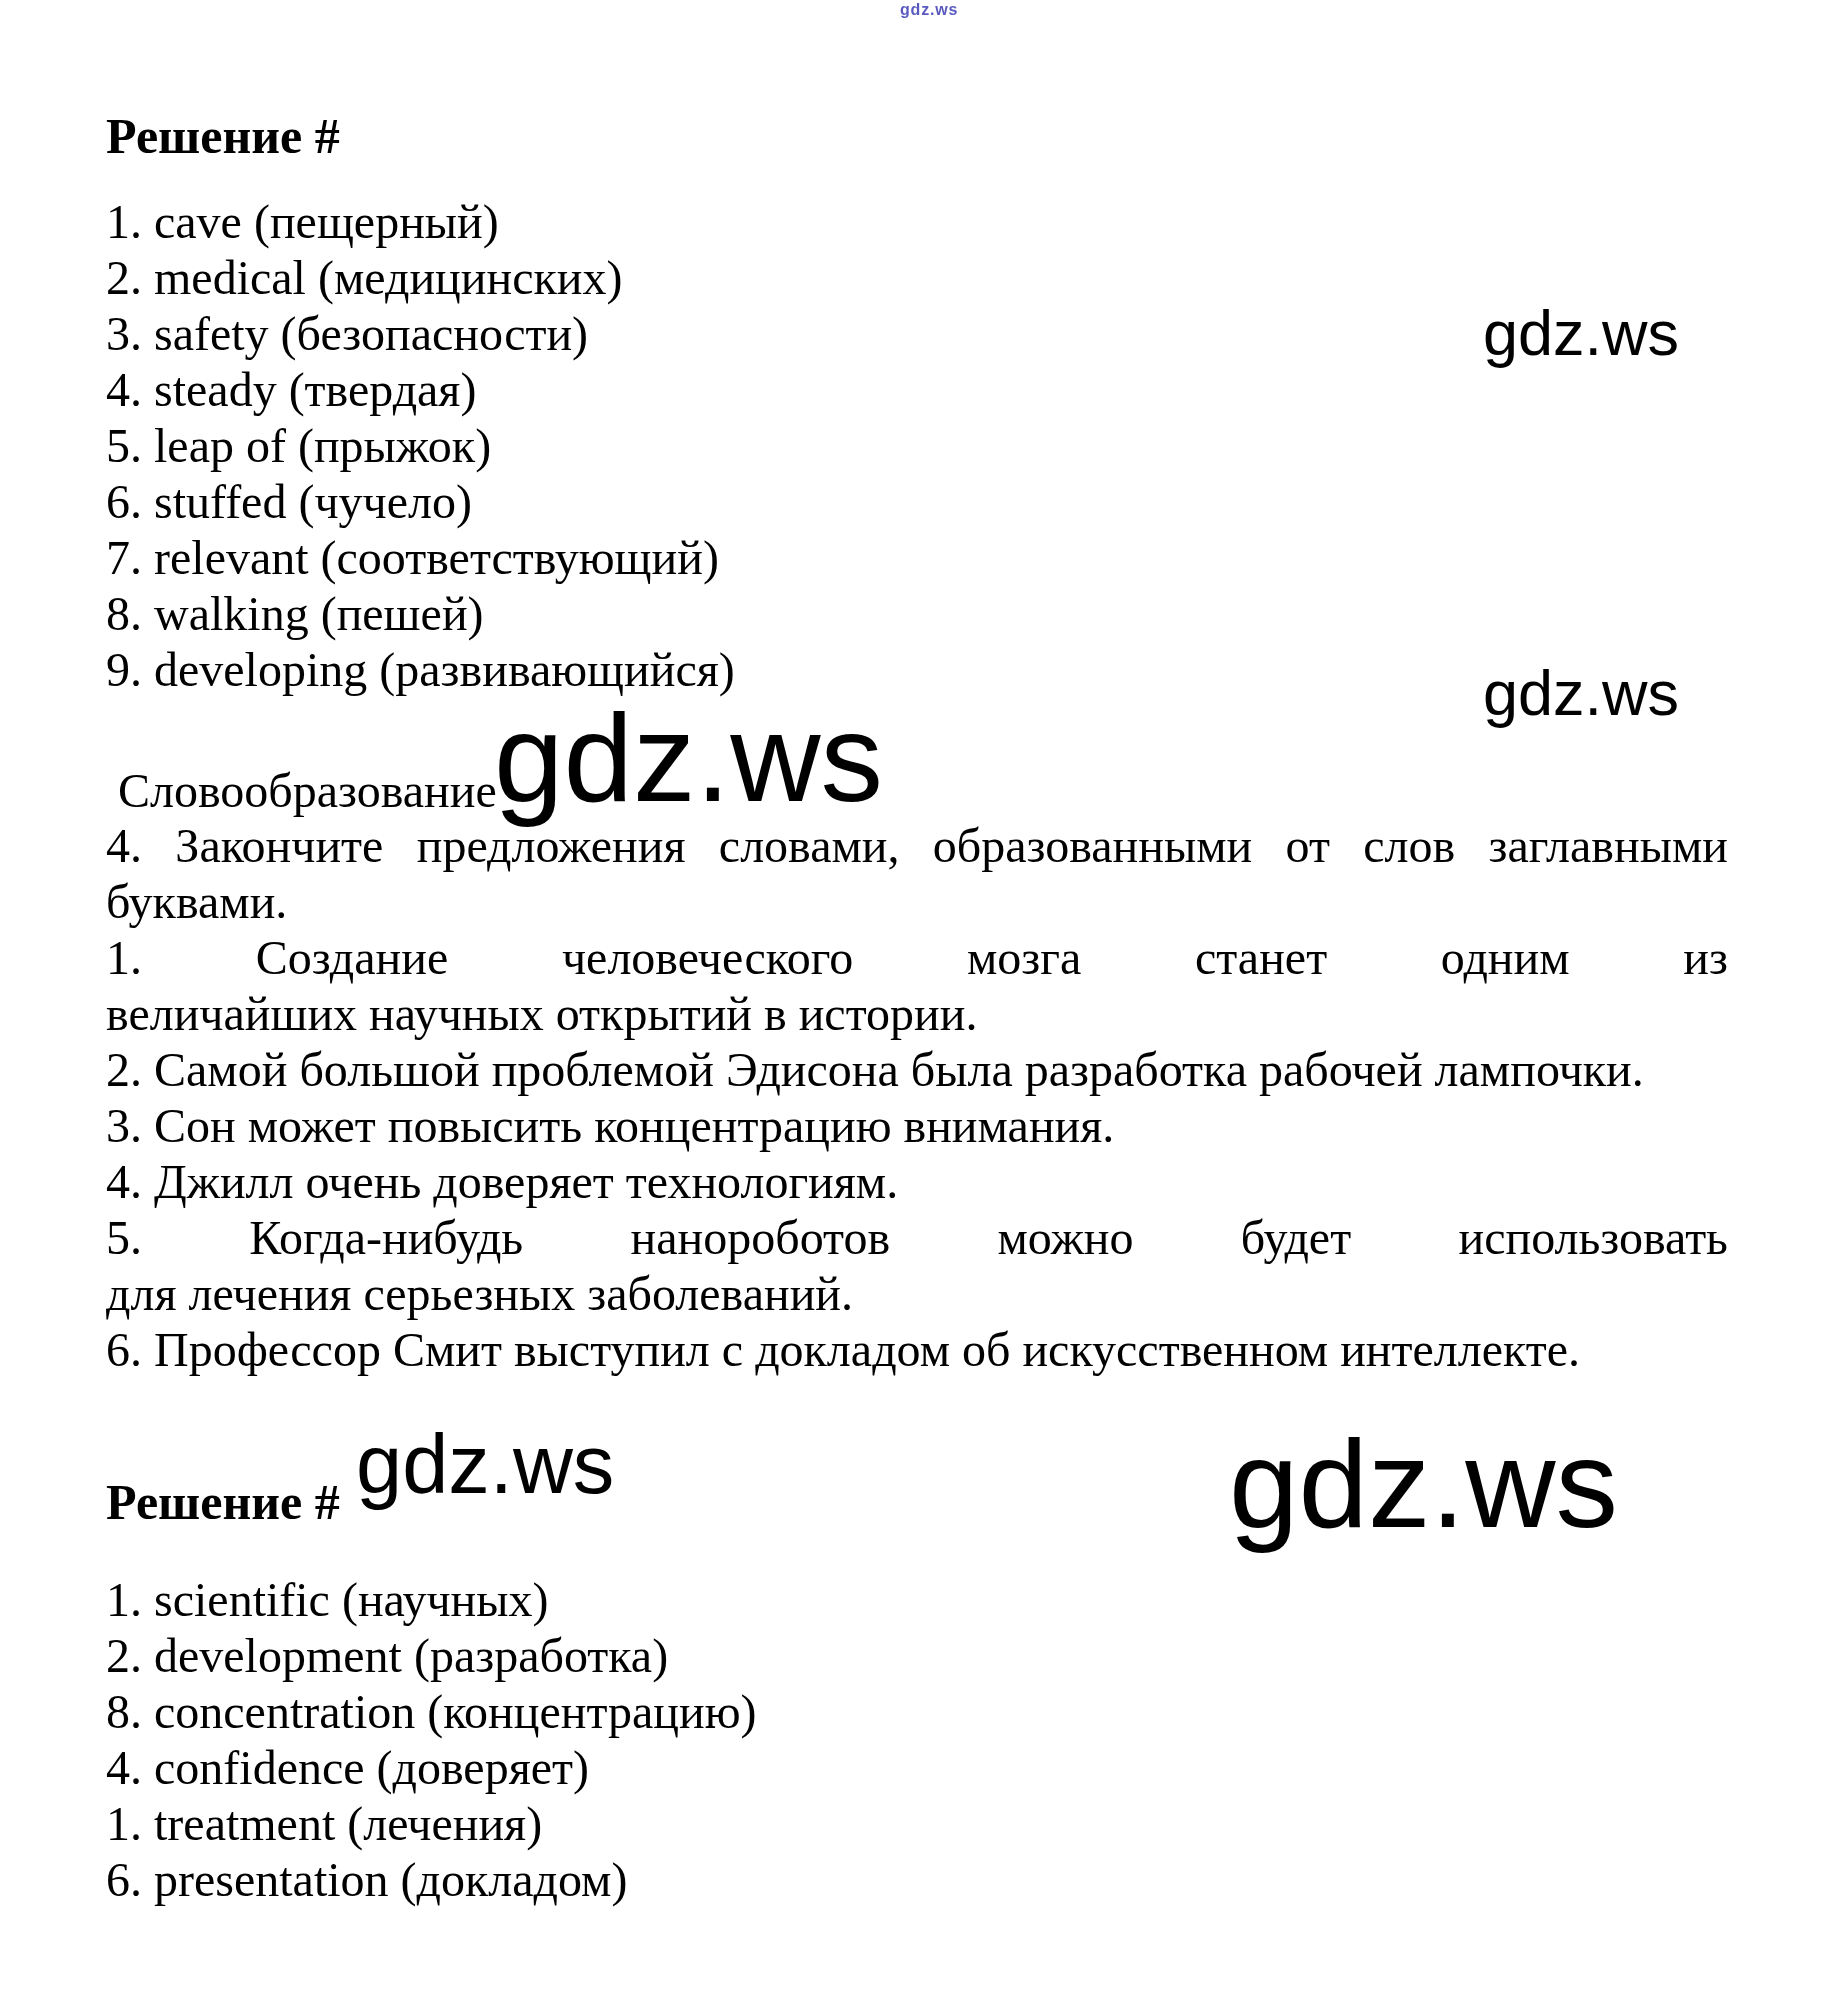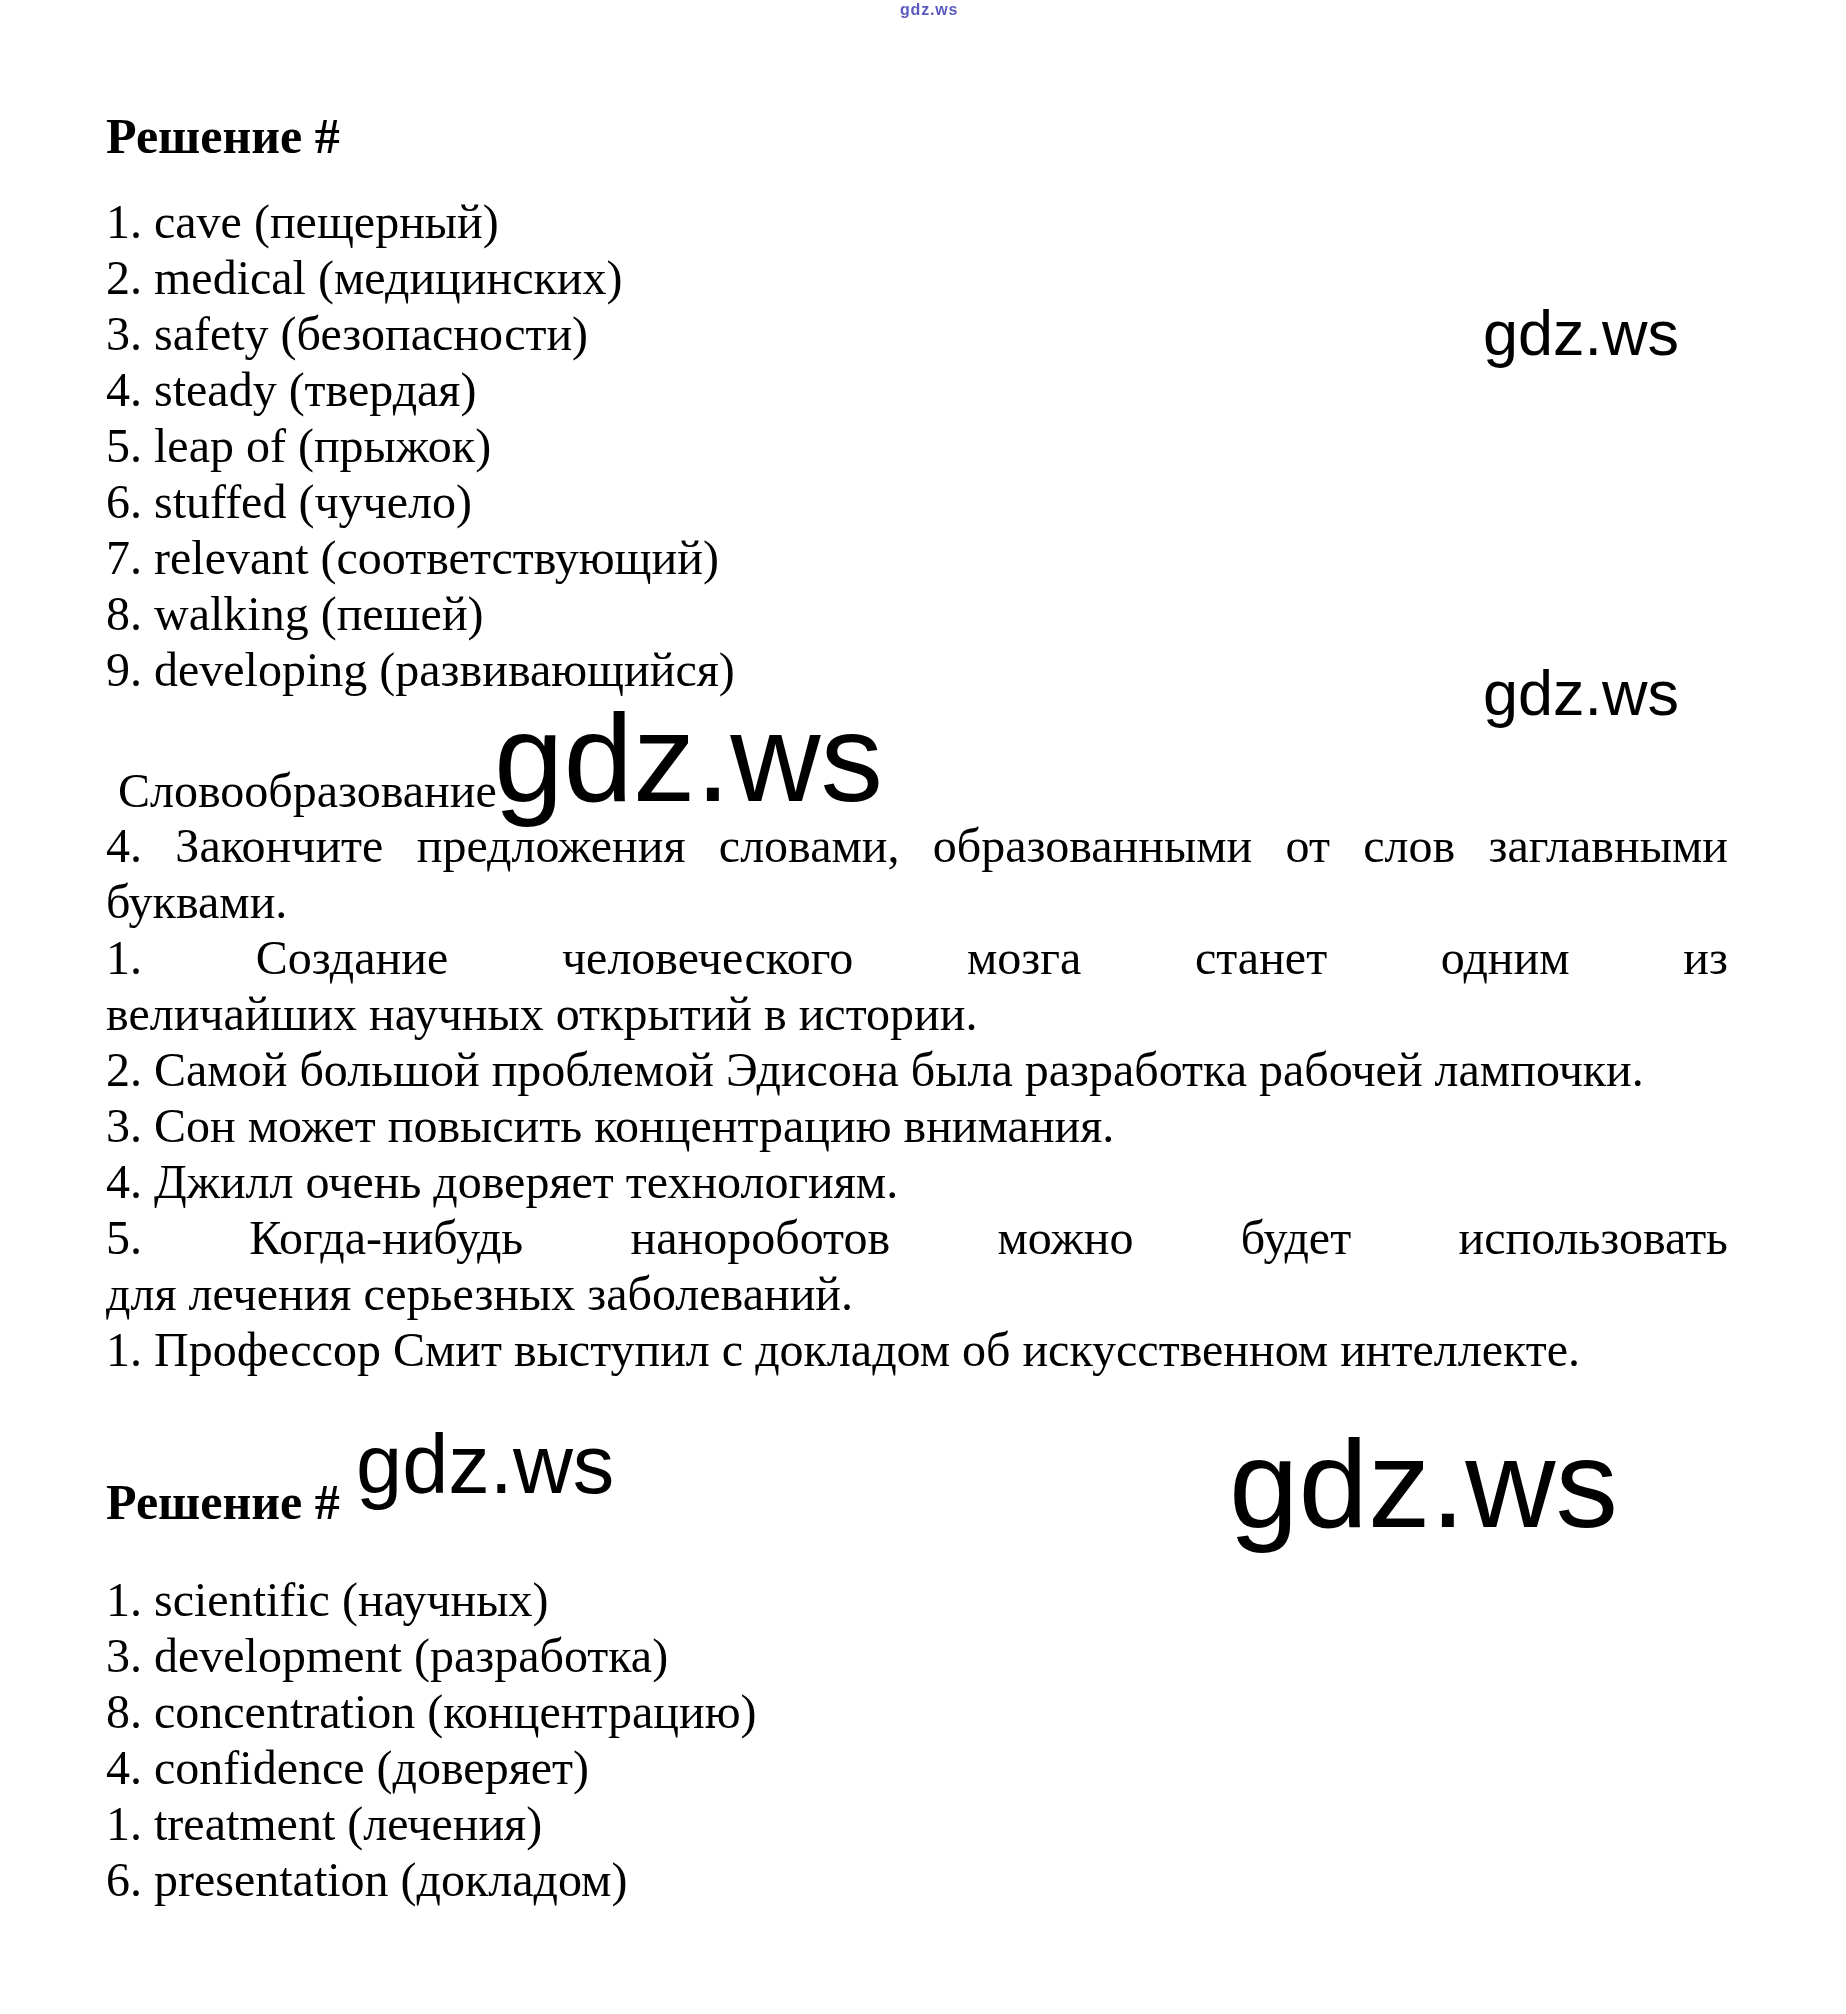--- a/index.html
+++ b/index.html
@@ -98,30 +98,30 @@
   <div class="abs textblock para-block">
       <div class="line stretch">4. Закончите предложения словами, образованными от слов заглавными</div>
       <div class="line">буквами.</div>
       <div class="line stretch">1. Создание человеческого мозга станет одним из</div>
       <div class="line">величайших научных открытий в истории.</div>
       <div class="line">2. Самой большой проблемой Эдисона была разработка рабочей лампочки.</div>
       <div class="line">3. Сон может повысить концентрацию внимания.</div>
       <div class="line">4. Джилл очень доверяет технологиям.</div>
       <div class="line stretch">5. Когда-нибудь нанороботов можно будет использовать</div>
       <div class="line">для лечения серьезных заболеваний.</div>
-      <div class="line">1. Профессор Смит выступил с докладом об искусственном интеллекте.</div>
+      <div class="line">6. Профессор Смит выступил с докладом об искусственном интеллекте.</div>
     </div>
 
   <h2 class="abs heading heading-2">Решение #</h2>
   <div class="abs wm wm-medium">gdz.ws</div>
   <div class="abs wm wm-right-large">gdz.ws</div>
 
   <div class="abs textblock list-b">
       <div class="line">1. scientific (научных)</div>
-      <div class="line">3. development (разработка)</div>
+      <div class="line">2. development (разработка)</div>
       <div class="line">8. concentration (концентрацию)</div>
       <div class="line">4. confidence (доверяет)</div>
       <div class="line">1. treatment (лечения)</div>
       <div class="line">6. presentation (докладом)</div>
     </div>
 
 </div>
 
 
 </body></html>

